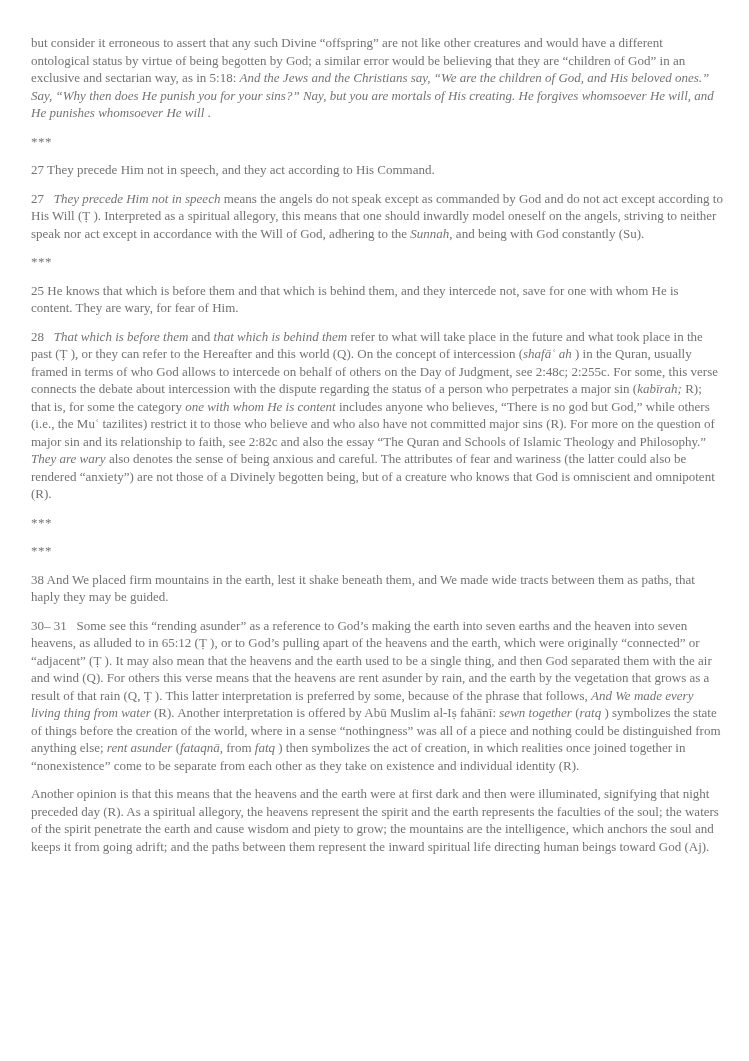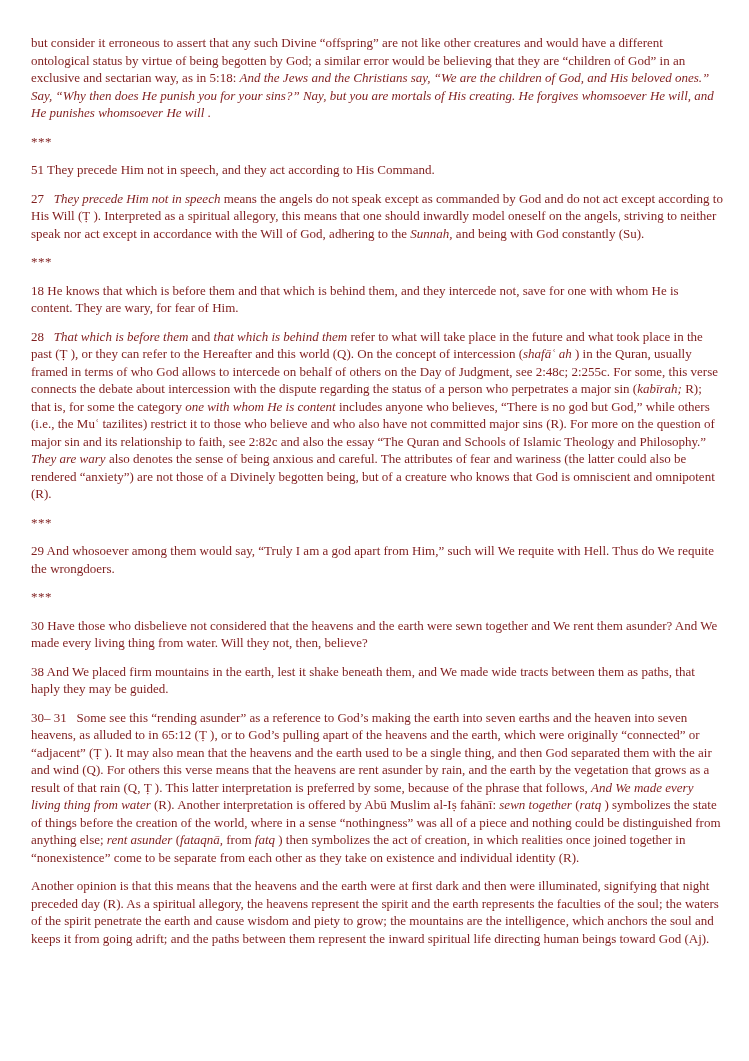--- a/index.html
+++ b/index.html
@@ -10,45 +10,43 @@
     background: #ffffff;
     overflow: hidden;
     box-sizing: border-box;
     padding: 34px 28px 0 31px;
   }
   .content {
     width: 692px;
     font-family: "Liberation Serif", serif;
     font-size: 13px;
     line-height: 17.5px;
-    color: #7f1d1d;
+    color: #737373;
     text-align: left;
   }
   p.block {
     margin: 0 0 11px 0;
     white-space: pre-wrap;
   }
   p.separator {
     letter-spacing: 0.5px;
   }
   .it { font-style: italic; }
 </style>
 </head>
 <body>
 
 <div class="page">
   <div class="content" id="content">
       <p class="block paragraph"><span>but consider it erroneous to assert that any such Divine “offspring” are not like other creatures and would have a different ontological status by virtue of being begotten by God; a similar error would be believing that they are “children of God” in an exclusive and sectarian way, as in 5:18: </span><span class="it">And the Jews and the Christians say, “We are the children of God, and His beloved ones.” Say, “Why then does He punish you for your sins?” Nay, but you are mortals of His creating. He forgives whomsoever He will, and He punishes whomsoever He will</span><span> .</span></p>
       <p class="block separator">***</p>
-      <p class="block verse"><span>51 They precede Him not in speech, and they act according to His Command.</span></p>
+      <p class="block verse"><span>27 They precede Him not in speech, and they act according to His Command.</span></p>
       <p class="block commentary"><span>27   </span><span class="it">They precede Him not in speech</span><span> means the angels do not speak except as commanded by God and do not act except according to His Will (Ṭ ). Interpreted as a spiritual allegory, this means that one should inwardly model oneself on the angels, striving to neither speak nor act except in accordance with the Will of God, adhering to the </span><span class="it">Sunnah,</span><span> and being with God constantly (Su).</span></p>
       <p class="block separator">***</p>
-      <p class="block verse"><span>18 He knows that which is before them and that which is behind them, and they intercede not, save for one with whom He is content. They are wary, for fear of Him.</span></p>
+      <p class="block verse"><span>25 He knows that which is before them and that which is behind them, and they intercede not, save for one with whom He is content. They are wary, for fear of Him.</span></p>
       <p class="block commentary"><span>28   </span><span class="it">That which is before them</span><span> and </span><span class="it">that which is behind them</span><span> refer to what will take place in the future and what took place in the past (Ṭ ), or they can refer to the Hereafter and this world (Q). On the concept of intercession (</span><span class="it">shafāʿ ah</span><span> ) in the Quran, usually framed in terms of who God allows to intercede on behalf of others on the Day of Judgment, see 2:48c; 2:255c. For some, this verse connects the debate about intercession with the dispute regarding the status of a person who perpetrates a major sin (</span><span class="it">kabīrah;</span><span> R); that is, for some the category </span><span class="it">one with whom He is content</span><span> includes anyone who believes, “There is no god but God,” while others (i.e., the Muʿ tazilites) restrict it to those who believe and who also have not committed major sins (R). For more on the question of major sin and its relationship to faith, see 2:82c and also the essay “The Quran and Schools of Islamic Theology and Philosophy.” </span><span class="it">They are wary</span><span> also denotes the sense of being anxious and careful. The attributes of fear and wariness (the latter could also be rendered “anxiety”) are not those of a Divinely begotten being, but of a creature who knows that God is omniscient and omnipotent (R).</span></p>
       <p class="block separator">***</p>
-      <p class="block verse"><span>29 And whosoever among them would say, “Truly I am a god apart from Him,” such will We requite with Hell. Thus do We requite the wrongdoers.</span></p>
       <p class="block separator">***</p>
-      <p class="block verse"><span>30 Have those who disbelieve not considered that the heavens and the earth were sewn together and We rent them asunder? And We made every living thing from water. Will they not, then, believe?</span></p>
       <p class="block verse"><span>38 And We placed firm mountains in the earth, lest it shake beneath them, and We made wide tracts between them as paths, that haply they may be guided.</span></p>
       <p class="block commentary"><span>30– 31   Some see this “rending asunder” as a reference to God’s making the earth into seven earths and the heaven into seven heavens, as alluded to in 65:12 (Ṭ ), or to God’s pulling apart of the heavens and the earth, which were originally “connected” or “adjacent” (Ṭ ). It may also mean that the heavens and the earth used to be a single thing, and then God separated them with the air and wind (Q). For others this verse means that the heavens are rent asunder by rain, and the earth by the vegetation that grows as a result of that rain (Q, Ṭ ). This latter interpretation is preferred by some, because of the phrase that follows, </span><span class="it">And We made every living thing from water</span><span> (R). Another interpretation is offered by Abū Muslim al-Iṣ fahānī: </span><span class="it">sewn together</span><span> (</span><span class="it">ratq</span><span> ) symbolizes the state of things before the creation of the world, where in a sense “nothingness” was all of a piece and nothing could be distinguished from anything else; </span><span class="it">rent asunder</span><span> (</span><span class="it">fataqnā,</span><span> from </span><span class="it">fatq</span><span> ) then symbolizes the act of creation, in which realities once joined together in “nonexistence” come to be separate from each other as they take on existence and individual identity (R).</span></p>
       <p class="block paragraph"><span>Another opinion is that this means that the heavens and the earth were at first dark and then were illuminated, signifying that night preceded day (R). As a spiritual allegory, the heavens represent the spirit and the earth represents the faculties of the soul; the waters of the spirit penetrate the earth and cause wisdom and piety to grow; the mountains are the intelligence, which anchors the soul and keeps it from going adrift; and the paths between them represent the inward spiritual life directing human beings toward God (Aj).</span></p>
     </div>
 </div>
 
 </body></html>

